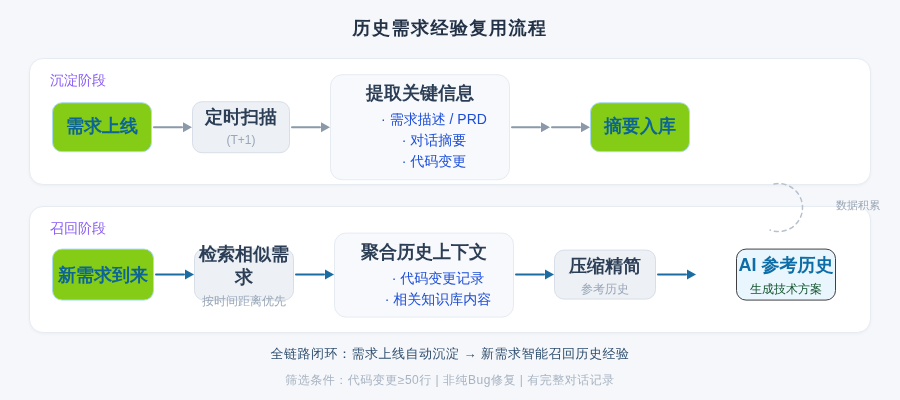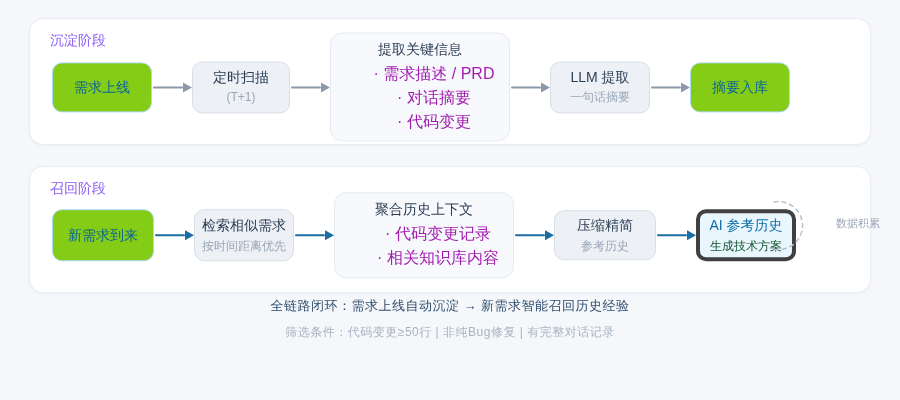--- a/index.html
+++ b/index.html
@@ -43,48 +43,49 @@
     display: flex; align-items: center;
   }
 
   .node {
     flex: none;
     border-radius: 10px;
     display: flex; flex-direction: column;
     align-items: center; justify-content: center;
     text-align: center;
   }
-  .node-title { font-size: 14px; font-weight: 400; color: #2c3e55; line-height: 1.3; }
+  .node-title { font-size: 18px; font-weight: 700; color: #2c3e55; line-height: 1.3; }
   .node-sub   { font-size: 12px; color: #9aa7b8; margin-top: 4px; line-height: 1.2; }
 
   .node.blue {
     background: #84cc16;
     border: 1px solid #abdaf3;
   }
   .node.blue .node-title { color: #0d6596; }
   .node.blue-emph {
     background: #e9f6fe;
-    border: 4px solid #404040;
+    border: 1px solid #404040;
+    margin-left: 40px;
   }
   .node.blue-emph .node-title { color: #0d6da6; }
   .node.blue-emph .node-sub { color: #14532d; font-size: 12px; margin-top: 5px; }
 
   .node.gray {
     background: #edf0f5;
     border: 1px solid #d8dee8;
   }
 
   .node.light {
     background: #f7f9fc;
     border: 1px solid #e6ebf2;
     border-radius: 12px;
     padding: 7px 12px;
   }
   .node.light .node-title { margin-bottom: 4px; }
-  .bullet { font-size: 16px; color: #a21caf; line-height: 1.48; margin-left: 28px; }
+  .bullet { font-size: 14px; color: #1d4ed8; line-height: 1.48; margin-left: 28px; }
 
   .w98  { width: 98px; }  .w100 { width: 100px; }
   .w102 { width: 102px; } .w120 { width: 100px; }
   .w180 { width: 180px; }
   .h50  { height: 50px; } .h52  { height: 52px; }
 
   .arrow { width: 40px; height: 12px; position: relative; flex: none; color: #8b99aa; }
   .flow.blue-arrows .arrow { color: #1b6ca3; }
   .arrow::before {
     content: ""; position: absolute; left: 1px; right: 9px; top: 5px;
@@ -102,29 +103,30 @@
     position: absolute; left: 748px; top: 172px;
     width: 176px; height: 70px;
     pointer-events: none; z-index: 5;
   }
   .connector svg { position: absolute; left: 0; top: 0; }
   .connector-label {
     position: absolute; left: 88px; top: 26px;
     font-size: 11px; color: #9aa5b5; white-space: nowrap;
   }
 
-  .footer { margin-top: 4px; text-align: center; }
+  .footer { margin-top: 12px; text-align: center; }
   .footer-line1 { font-size: 13px; color: #2e4e6f; letter-spacing: 0.5px; }
   .footer-line2 { font-size: 12px; color: #a8b3c2; margin-top: 9px; letter-spacing: 0.5px; }
 </style>
 </head>
 <body>
 
 <div class="page">
 
+  <h1 class="title">历史需求经验复用流程</h1>
 
   <section class="card card1">
     <div class="card-label">沉淀阶段</div>
     <div class="flow">
 
       <div class="node blue w100 h50">
         <div class="node-title">需求上线</div>
       </div>
 
       <div class="arrow"></div>
@@ -138,24 +140,20 @@
 
       <div class="node light w180">
         <div class="node-title">提取关键信息</div>
         <div class="bullet">· 需求描述 / PRD</div>
         <div class="bullet">· 对话摘要</div>
         <div class="bullet">· 代码变更</div>
       </div>
 
       <div class="arrow"></div>
 
-      <div class="node gray w100 h52">
-        <div class="node-title">LLM 提取</div>
-        <div class="node-sub">一句话摘要</div>
-      </div>
 
       <div class="arrow"></div>
 
       <div class="node blue w100 h50">
         <div class="node-title">摘要入库</div>
       </div>
 
     </div>
   </section>
 

